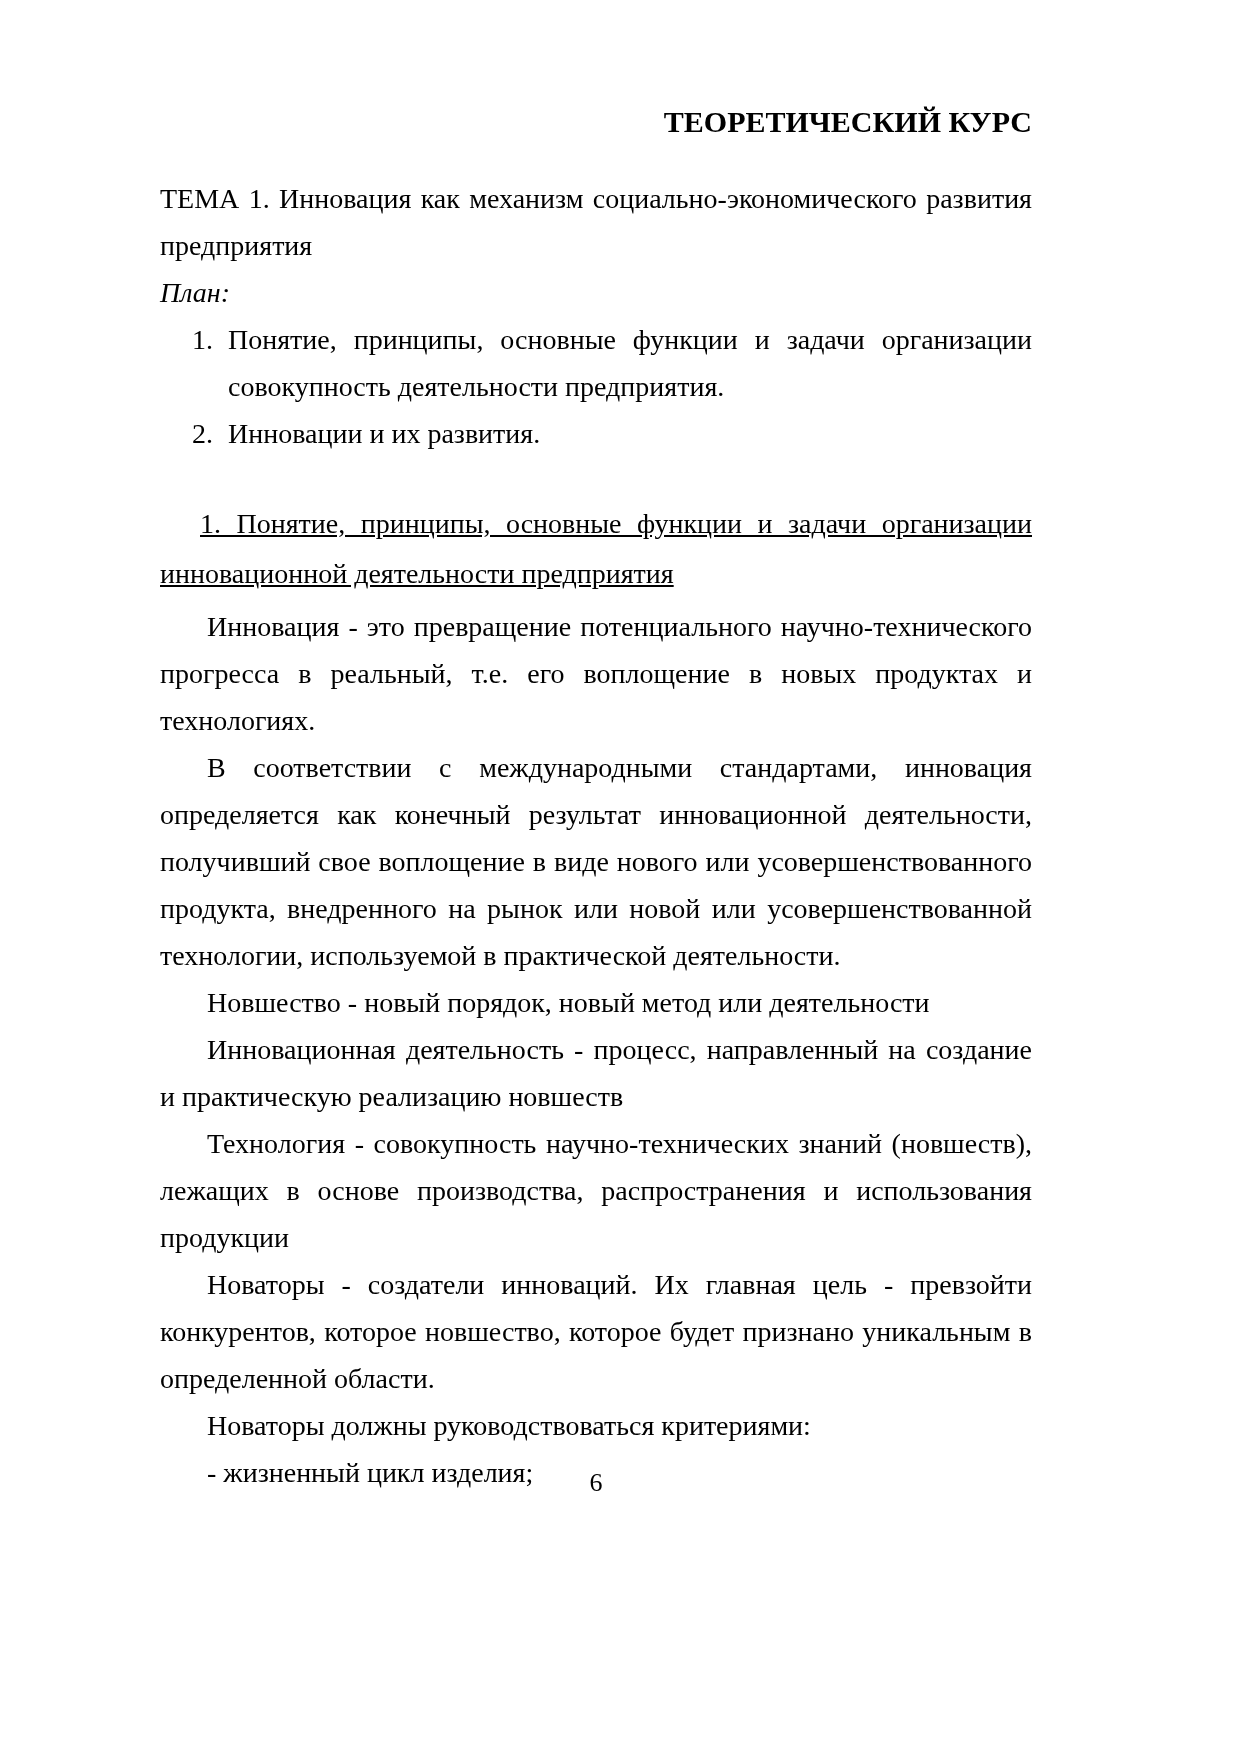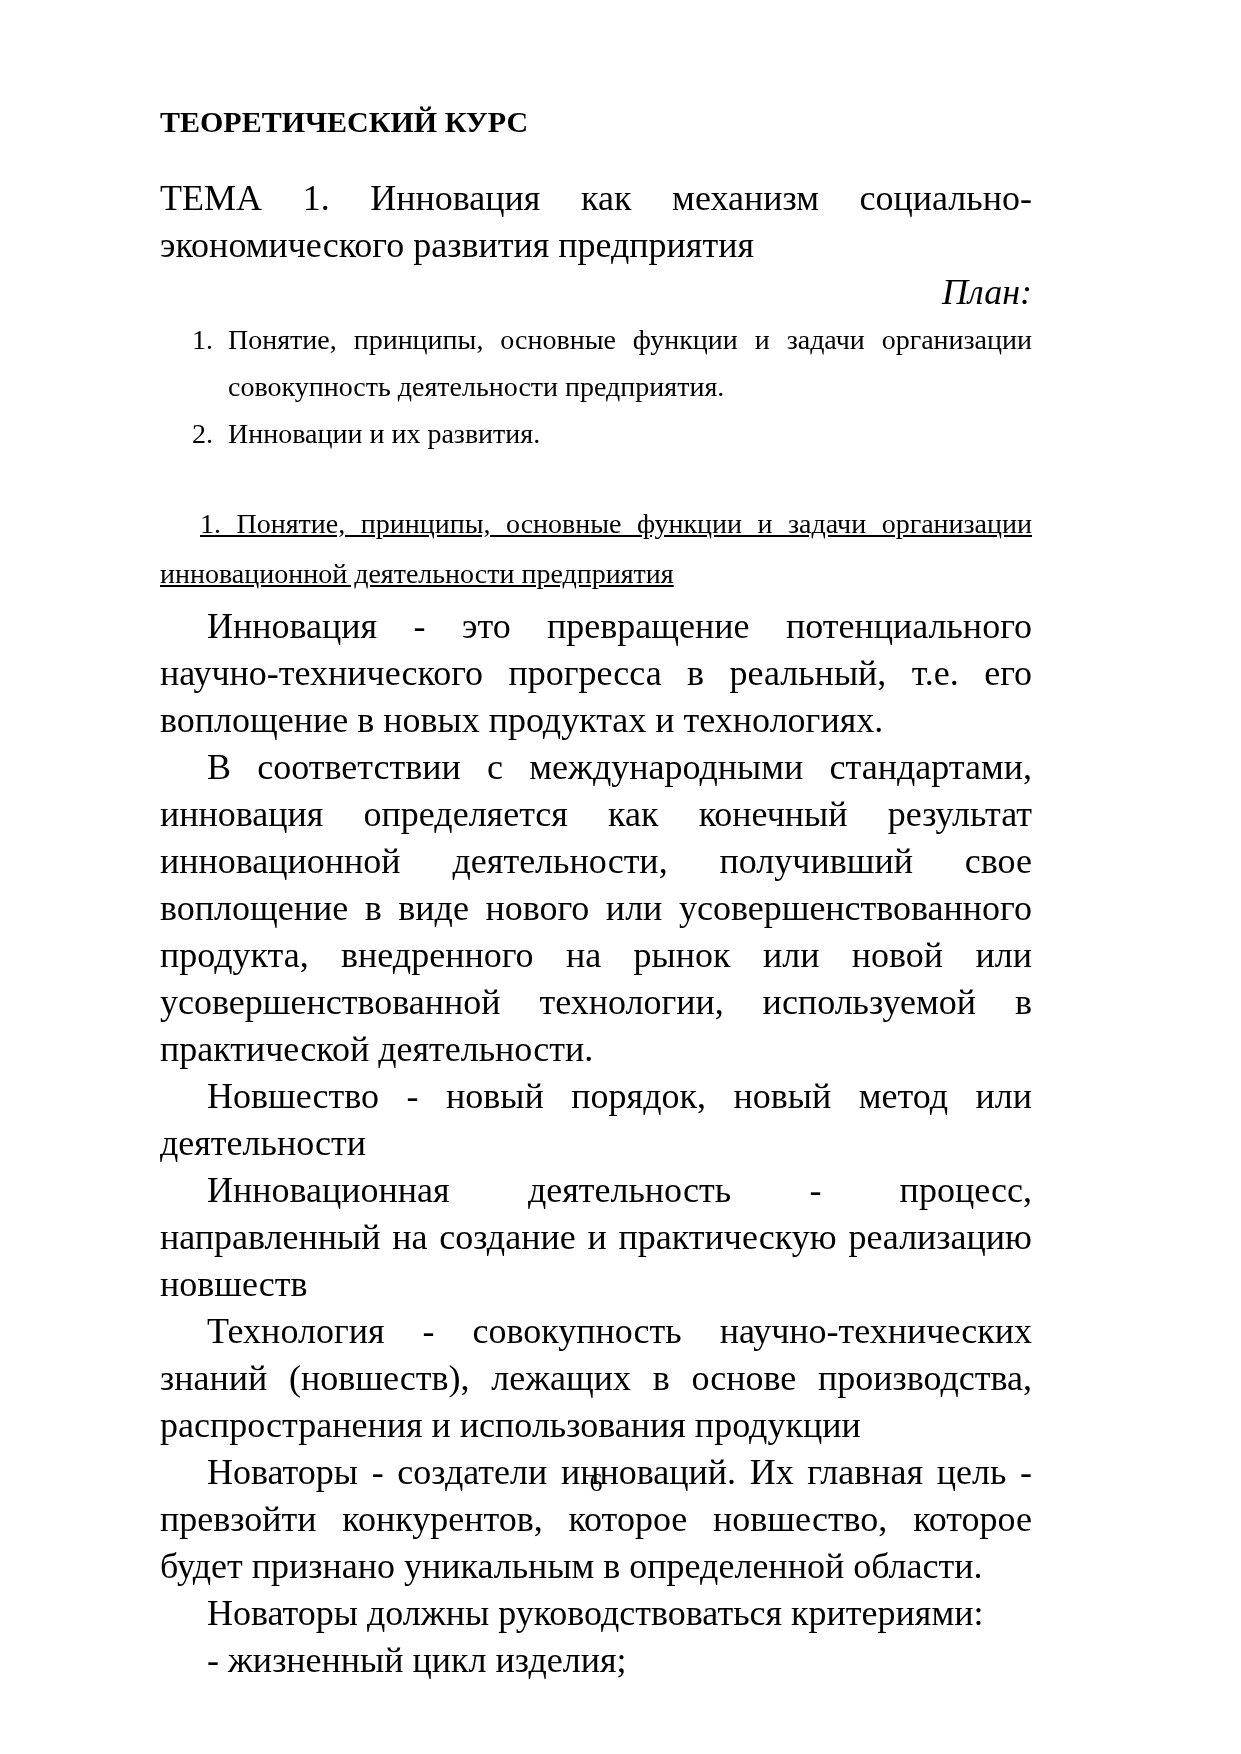--- a/index.html
+++ b/index.html
@@ -18,37 +18,37 @@
   }
   .content {
     position: absolute;
     left: 160px;
     top: 98px;
     width: 872px;
   }
   .doc-title {
     font-size: 30px;
     font-weight: bold;
-    text-align: left;
+    text-align: right;
     line-height: 47px;
     margin: 0 0 30px 0;
   }
   .para {
-    font-size: 36px;
+    font-size: 28px;
     line-height: 47px;
     text-align: justify;
     margin: 0;
     text-indent: 47px;
   }
   .para.no-indent {
     text-indent: 0;
   }
   .plan-label {
     font-style: italic;
-    text-align: right;
+    text-align: left;
     text-indent: 0;
   }
   .plan-list {
     margin: 0;
   }
   .plan-item {
     display: flex;
     font-size: 28px;
     line-height: 47px;
   }

